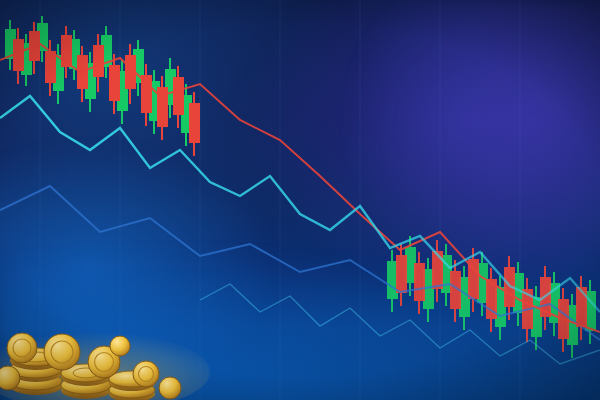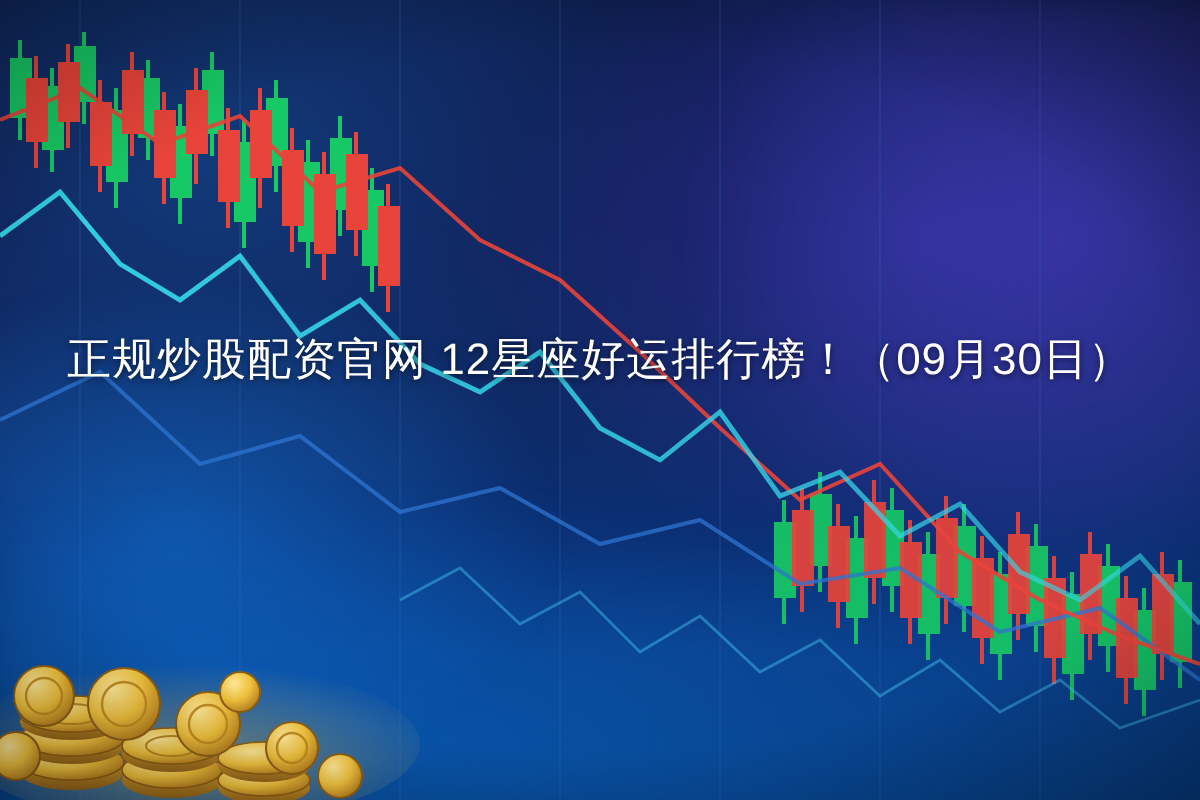--- a/index.html
+++ b/index.html
@@ -301,15 +301,14 @@
         <circle cx="146" cy="84" r="7.5" fill="none" stroke="#c08d22" stroke-width="1.2"></circle>
         <circle cx="8" cy="88" r="12" fill="url(#coinG)" stroke="#8c5f16" stroke-width="1"></circle>
         <circle cx="170" cy="98" r="11" fill="url(#coinG)" stroke="#8c5f16" stroke-width="1"></circle>
         <circle cx="120" cy="56" r="10" fill="url(#coinG)" stroke="#8c5f16" stroke-width="1"></circle>
       </g>
     </svg>
   </div>
 
   <div class="vignette"></div>
 
-  <div class="headline">正规炒股配资官网 12星座好运排行榜！（09月30日）</div>
 
 </div>
 
 </body></html>

